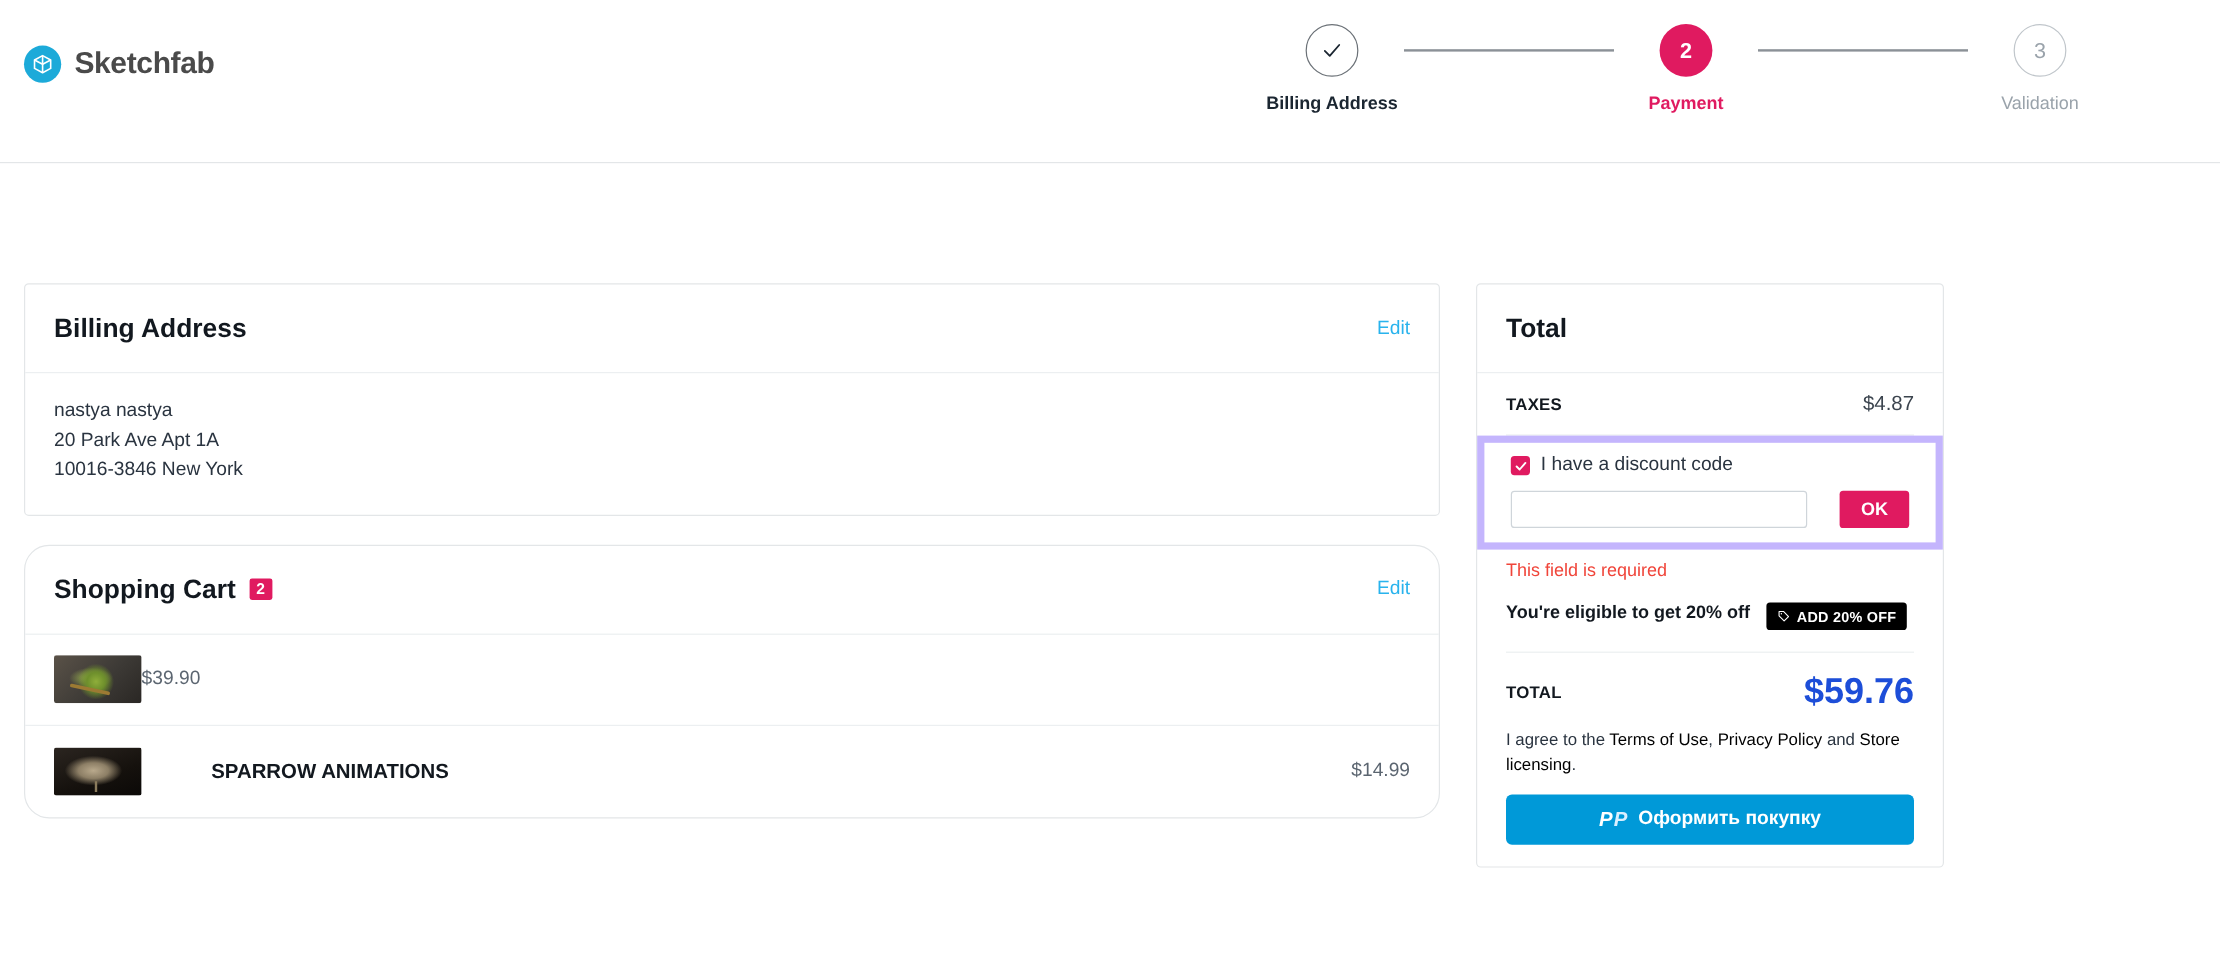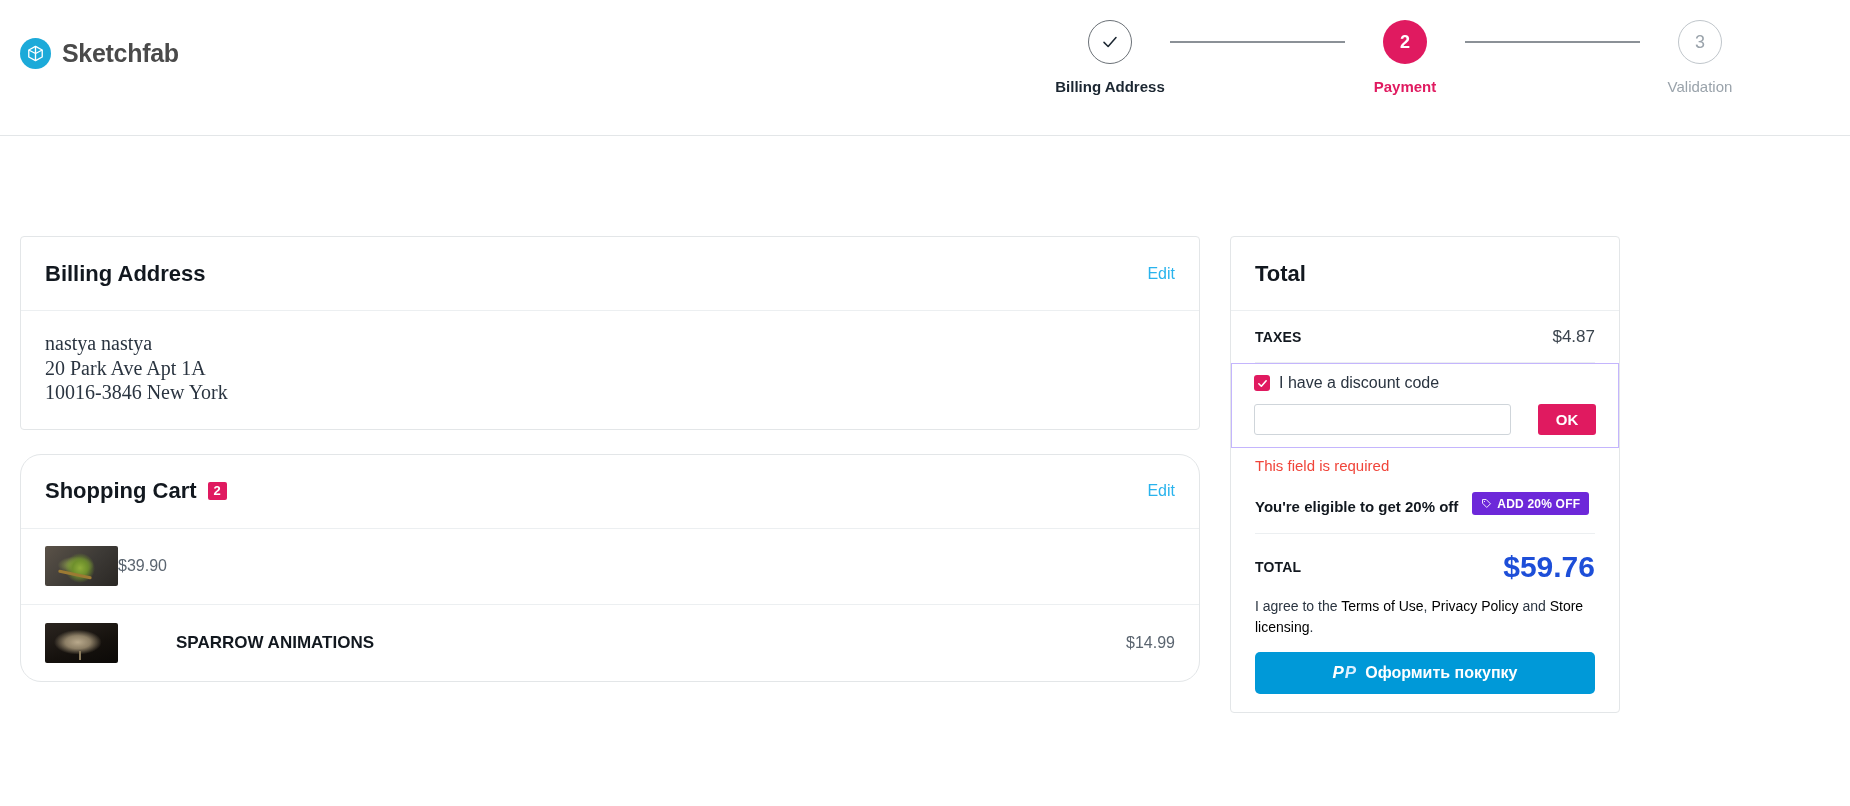--- a/index.html
+++ b/index.html
@@ -131,24 +131,23 @@
   }
   .edit-link {
     font-size: 16px;
     color: #29b3ed;
     text-decoration: none;
     cursor: pointer;
   }
 
   .address-body { padding: 20px 24px 24px 24px; }
   .address-line {
-    font-size: 20px;
+    font-size: 16px;
     line-height: 24.5px;
     color: #2a3440;
-    font-family: Liberation Serif, serif;
   }
 
   
   .cart-row {
     display: flex;
     align-items: center;
     padding: 14px 24px;
     border-bottom: 1px solid #eceff1;
     height: 76px;
   }
@@ -219,21 +218,21 @@
   }
   .sum-label {
     font-size: 14px;
     font-weight: bold;
     letter-spacing: 0.2px;
     color: #12181f;
   }
   .sum-value { font-size: 17px; color: #3b444e; }
 
   .discount-box {
-    border: 1px solid #c4b5fd;
+    border: 6px solid #c4b5fd;
     margin: 0 -24px;
     padding: 10px 22px 12px 22px;
   }
   .discount-check-row {
     display: flex;
     align-items: center;
     gap: 9px;
   }
   .checkbox {
     width: 16px; height: 16px;
@@ -274,32 +273,32 @@
     font-family: "Liberation Sans", sans-serif;
   }
   .error-text {
     font-size: 15px;
     color: #f0453a;
     margin-top: 9px;
   }
 
   .eligible-row {
     display: flex;
-    align-items: flex-end;
+    align-items: flex-start;
     gap: 14px;
     padding: 18px 0 18px 0;
     border-bottom: 1px solid #eceff1;
   }
   .eligible-text {
     font-size: 15px;
     font-weight: bold;
     color: #12181f;
   }
   .add-off-btn {
-    background: #6d28d9;
+    background: #000000;
     color: #fff;
     border: none;
     border-radius: 3px;
     height: 23px;
     padding: 0 9px;
     font-size: 12px;
     font-weight: bold;
     letter-spacing: 0.2px;
     display: inline-flex;
     align-items: center;

